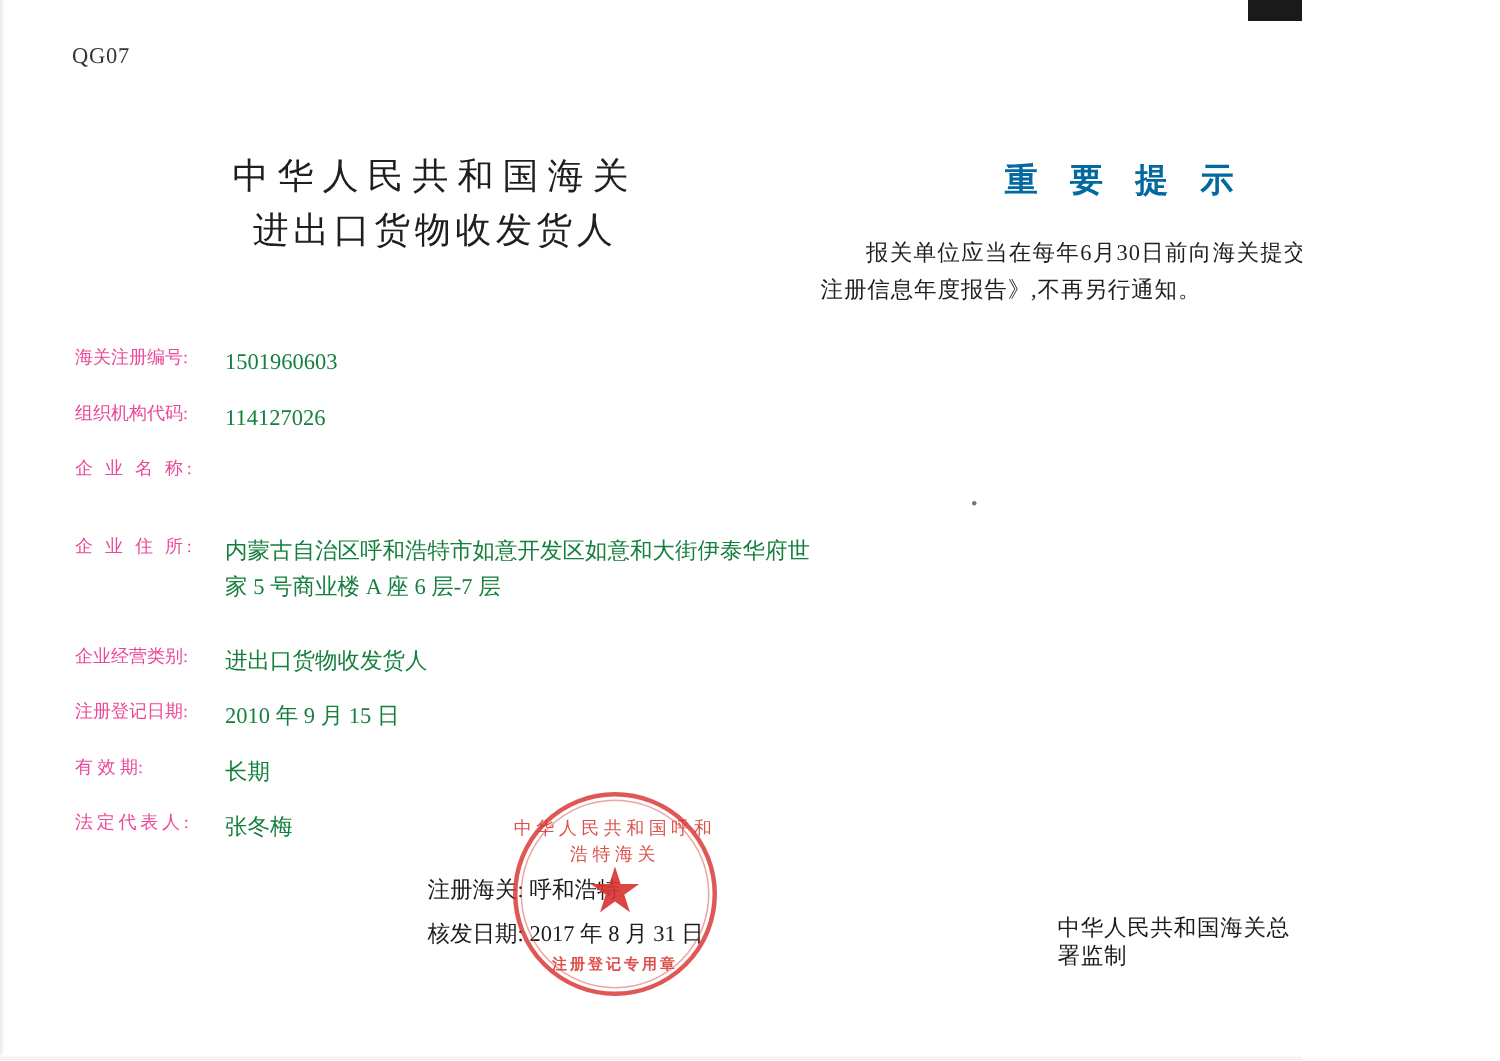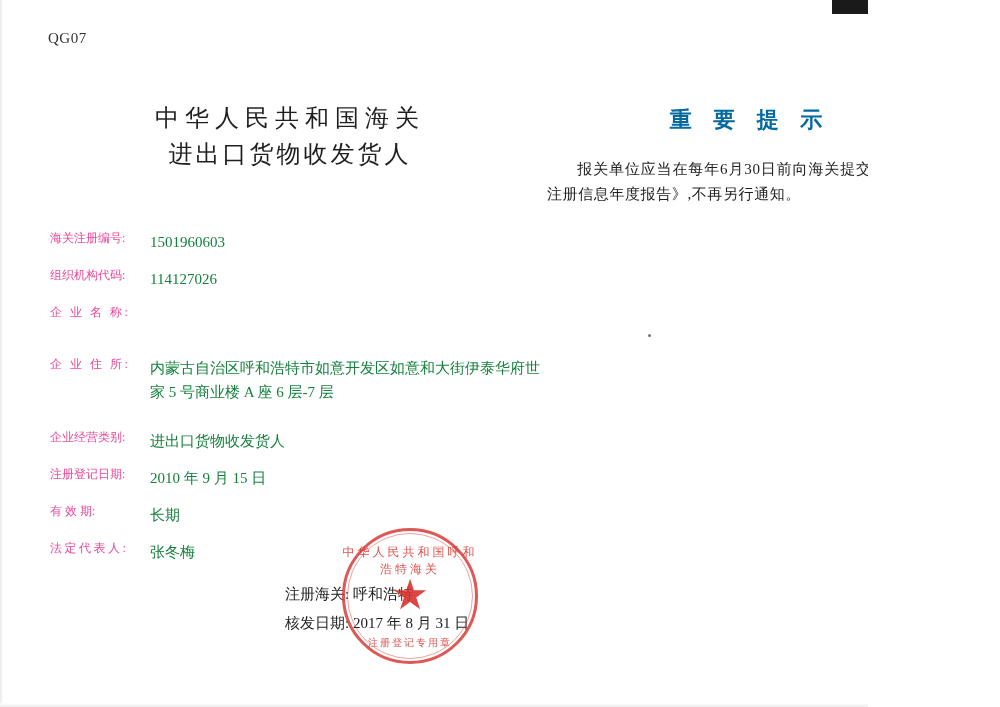--- a/index.html
+++ b/index.html
@@ -194,21 +194,21 @@
     left: 0;
     width: 136px;
     text-align: center;
     color: #d8332f;
     font-size: 12px;
     letter-spacing: 3px;
     opacity: 0.85;
     font-family: "Liberation Serif", "DejaVu Serif", serif;
   }
   .seal-arc-top { top: 16px; }
-  .seal-arc-bottom { bottom: 14px; font-size: 10px; letter-spacing: 2px; }
+  .seal-arc-bottom { bottom: 14px; font-size: 10px; letter-spacing: 2px; font-weight: bold; }
 </style>
 </head>
 <body>
 
 <div id="page">
 
   <div class="scan-edge-left"></div>
   <div class="scan-edge-bottom"></div>
   <div class="scan-corner"></div>
 
@@ -287,14 +287,15 @@
   </div>
 
   <div class="seal">
     <div class="ring"></div>
     <div class="ring-inner"></div>
     <div class="seal-arc-top">中华人民共和国呼和浩特海关</div>
     <div class="star">★</div>
     <div class="seal-arc-bottom">注册登记专用章</div>
   </div>
 
+  <div class="footer-right">中华人民共和国海关总署监制</div>
 
 </div>
 
 </body></html>

